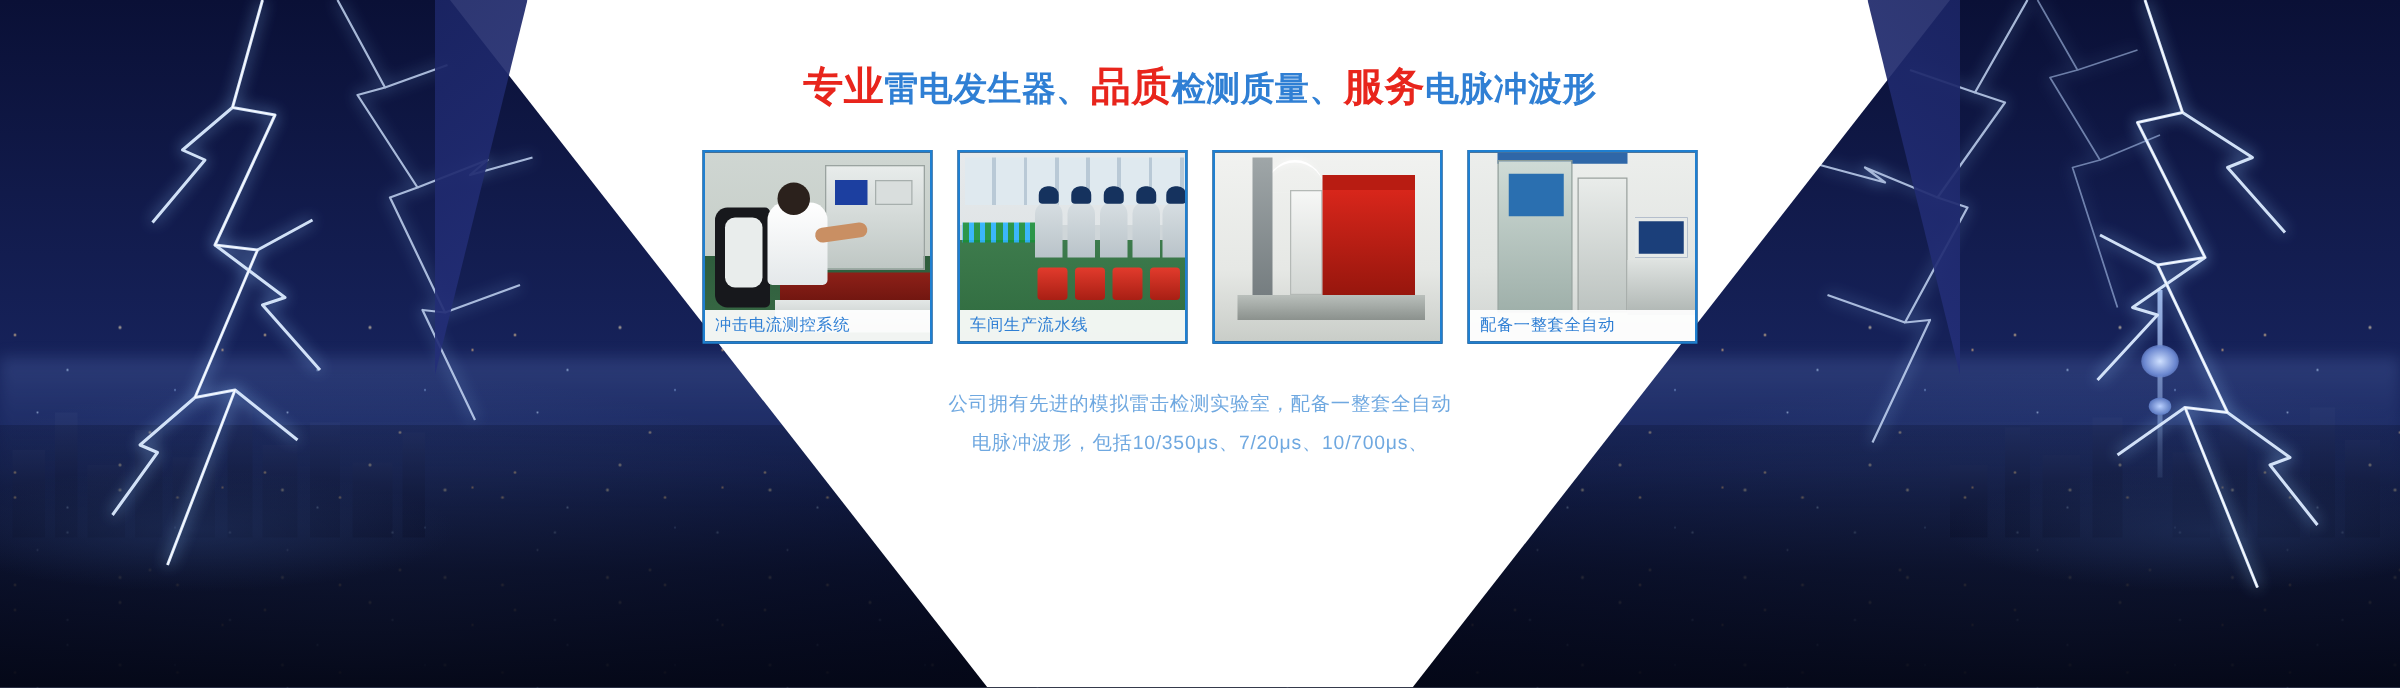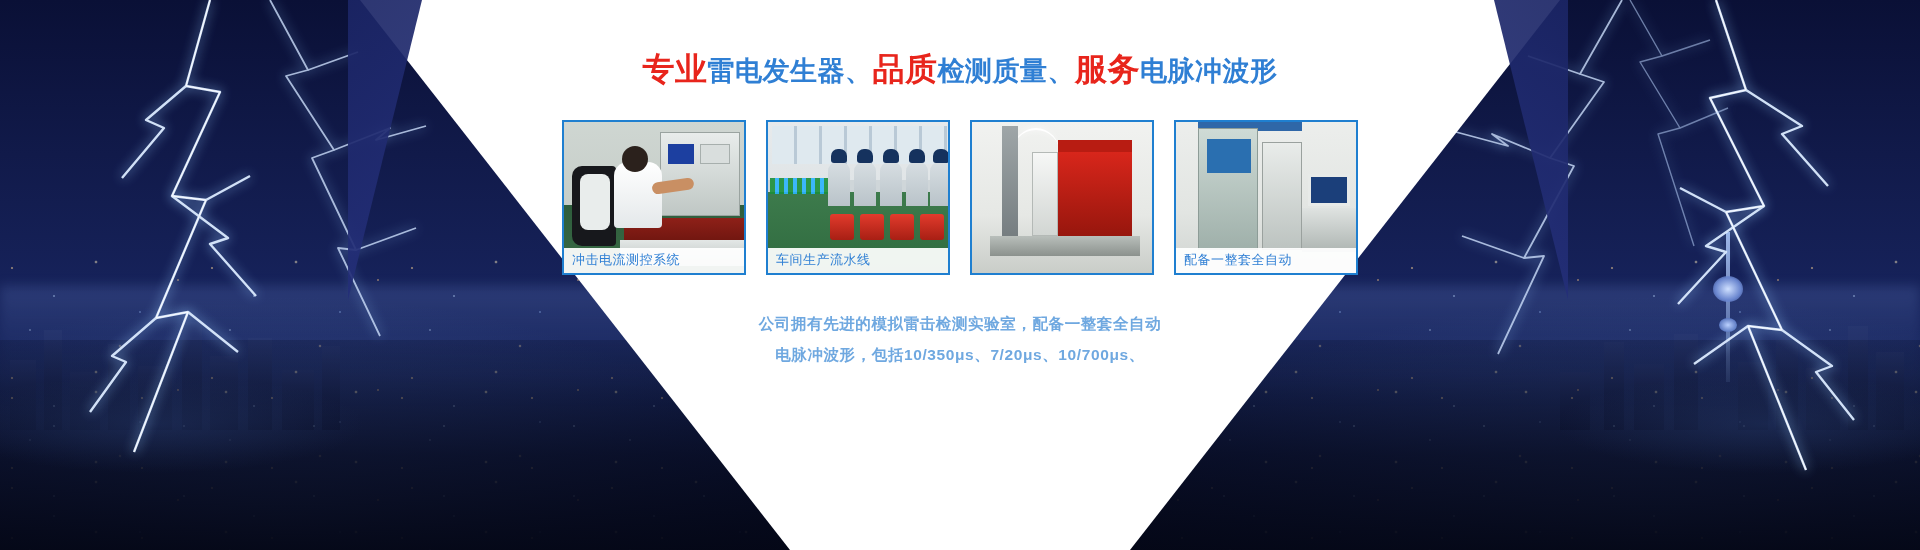--- a/index.html
+++ b/index.html
@@ -115,21 +115,21 @@
   .card .photo { position:absolute; inset:0; }
   .card .cap {
     position:absolute; left:0; bottom:0; width:100%;
     padding:3px 0 4px 8px; font-size:13px; color:#2f7fd4;
     background:rgba(255,255,255,.93); letter-spacing:.5px; white-space:nowrap;
   }
 
   .blurb {
     position:absolute; top:308px; left:50%; transform:translateX(-50%);
     width:640px; text-align:center; color:#6fa8e0; font-size:15.5px;
-    line-height:2.0; letter-spacing:.6px;font-weight:bold;
+    line-height:2.0; letter-spacing:.6px;
   }
   .blurb div { white-space:nowrap; }
 
   
   .ph { position:absolute; inset:0; }
 
   
   .p1 { background:linear-gradient(180deg,#cfd6d2 0%,#c6cec8 55%,#2e5d3c 55%,#3a6b46 100%); }
   .p1 .cab { position:absolute; left:96px; top:10px; width:80px; height:84px;
              background:linear-gradient(180deg,#e8eceb,#bfc7c4); border:1px solid #9aa3a0; }

